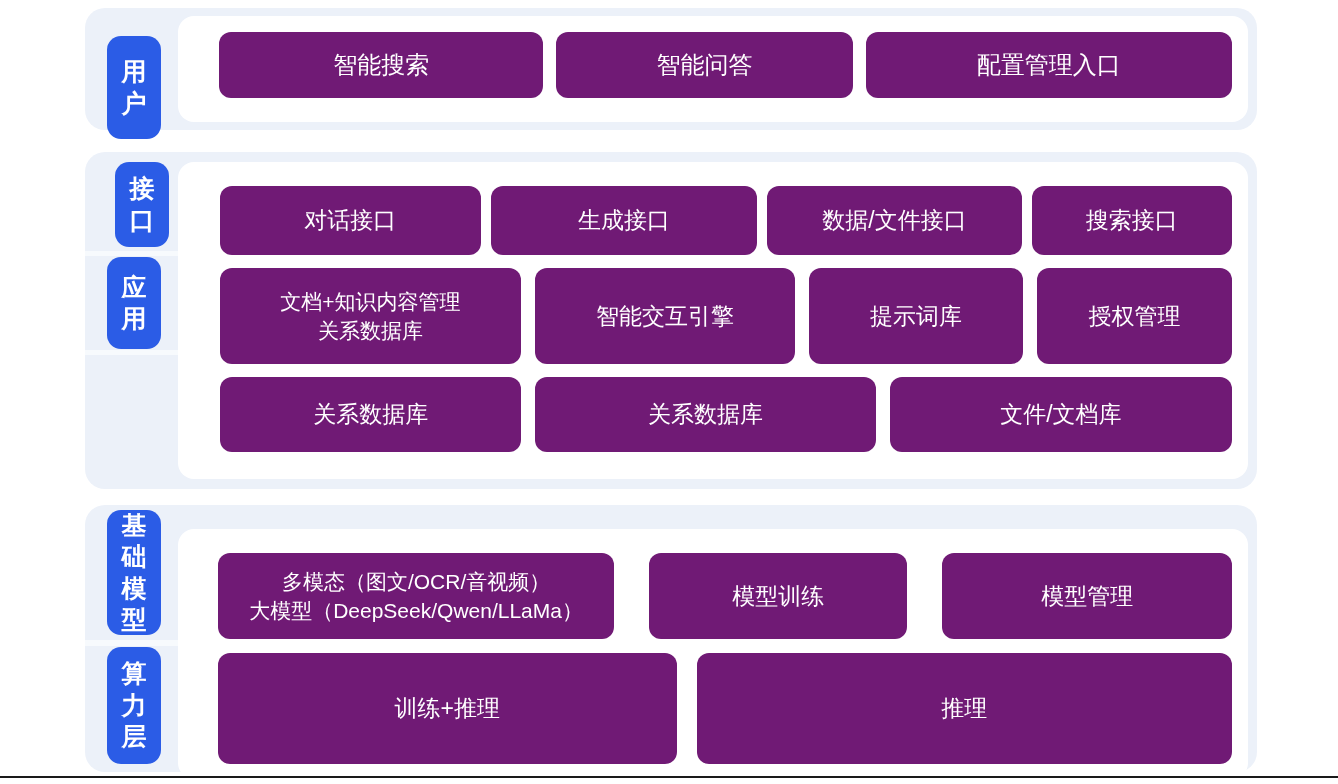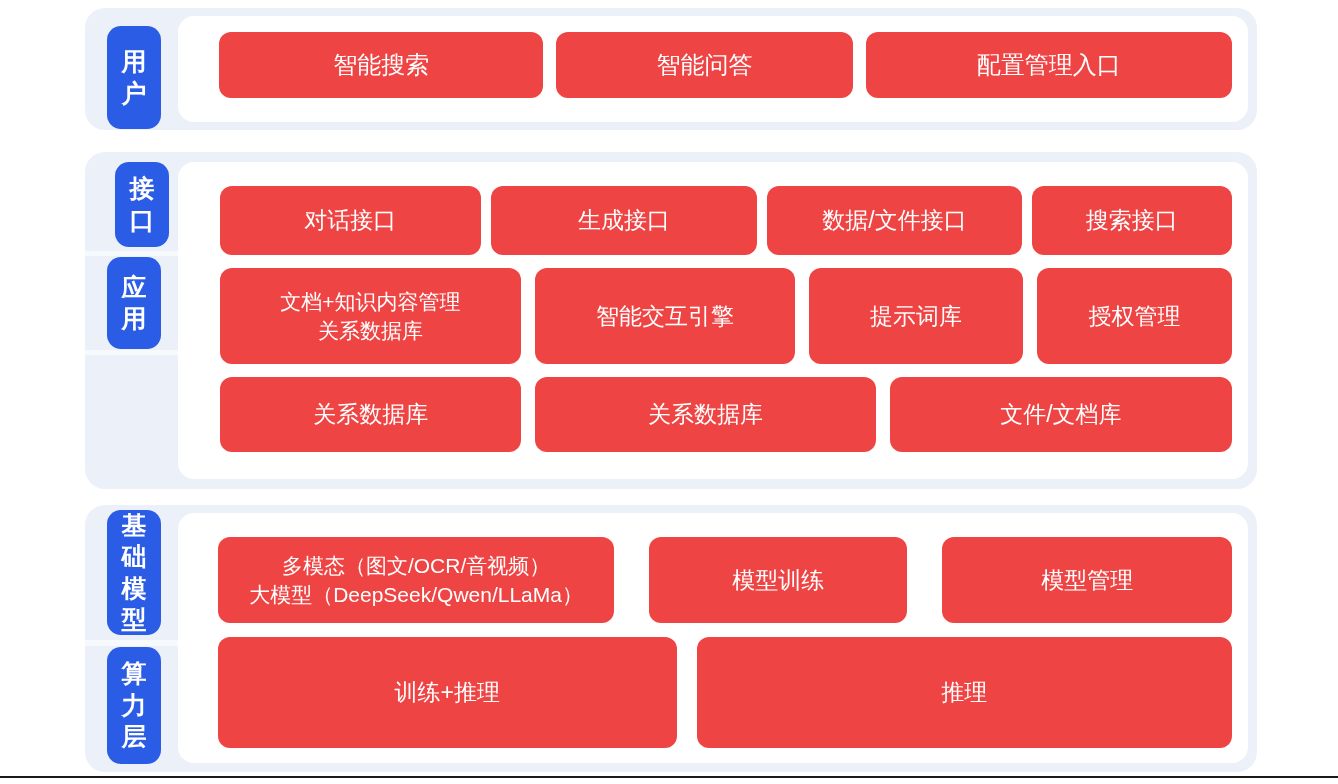--- a/index.html
+++ b/index.html
@@ -11,37 +11,37 @@
   .pill{position:absolute;left:22px;width:54px;background:#2B5CE6;border-radius:14px;
         display:flex;align-items:center;justify-content:center;color:#ffffff;}
   .vtext{display:block;width:1.05em;font-size:25px;font-weight:700;line-height:1.26;
          text-align:center;word-break:break-all;}
 
   .panel{position:absolute;left:93px;width:1070px;background:#ffffff;border-radius:16px;
          display:flex;flex-direction:column;box-sizing:border-box;}
 
   .row{display:flex;}
 
-  .node{background:#ef4444;border-radius:12px;color:#ffffff;
+  .node{background:#701a75;border-radius:12px;color:#ffffff;
         display:flex;flex-direction:column;align-items:center;justify-content:center;
         font-size:23px;line-height:1.4;text-align:right;min-width:0;}
   .fs24{font-size:24px;}
   .fs21{font-size:21px;}
 
   .seam{position:absolute;left:0;width:93px;height:5px;background:#F7FAFD;}
 
   .bottom-rule{position:absolute;left:0;top:776px;width:1338px;height:2px;background:#1A1A1A;}
 </style>
 </head>
 <body>
 
 <div class="stage">
 
   <section class="band" style="top:8px;height:122px;">
-    <div class="pill" style="top:18px;height:103px;">
+    <div class="pill" style="top:28px;height:103px;">
       <span class="vtext">用户</span>
     </div>
     <div class="panel" style="top:8px;height:106px;padding:16px 16px 0 41px;">
       <div class="row" style="height:66px;gap:13px;">
         <div class="node fs24" style="flex:324;">
           <span>智能搜索</span>
         </div>
         <div class="node fs24" style="flex:296;">
           <span>智能问答</span>
         </div>
@@ -114,21 +114,21 @@
   <section class="band" style="top:505px;height:267px;">
     <div class="seam" style="top:135px;height:6px;"></div>
 
     <div class="pill" style="top:5px;height:125px;">
       <span class="vtext">基础模型</span>
     </div>
     <div class="pill" style="top:142px;height:117px;">
       <span class="vtext">算力层</span>
     </div>
 
-    <div class="panel" style="top:8px;height:250px;padding:24px 16px 0 40px;gap:14px;">
+    <div class="panel" style="top:24px;height:250px;padding:24px 16px 0 40px;gap:14px;">
 
       <div class="row" style="height:86px;gap:35px;">
         <div class="node fs21" style="flex:394;">
           <span>多模态（图文/OCR/音视频）</span>
           <span>大模型（DeepSeek/Qwen/LLaMa）</span>
         </div>
         <div class="node" style="flex:257;">
           <span>模型训练</span>
         </div>
         <div class="node" style="flex:288;">

